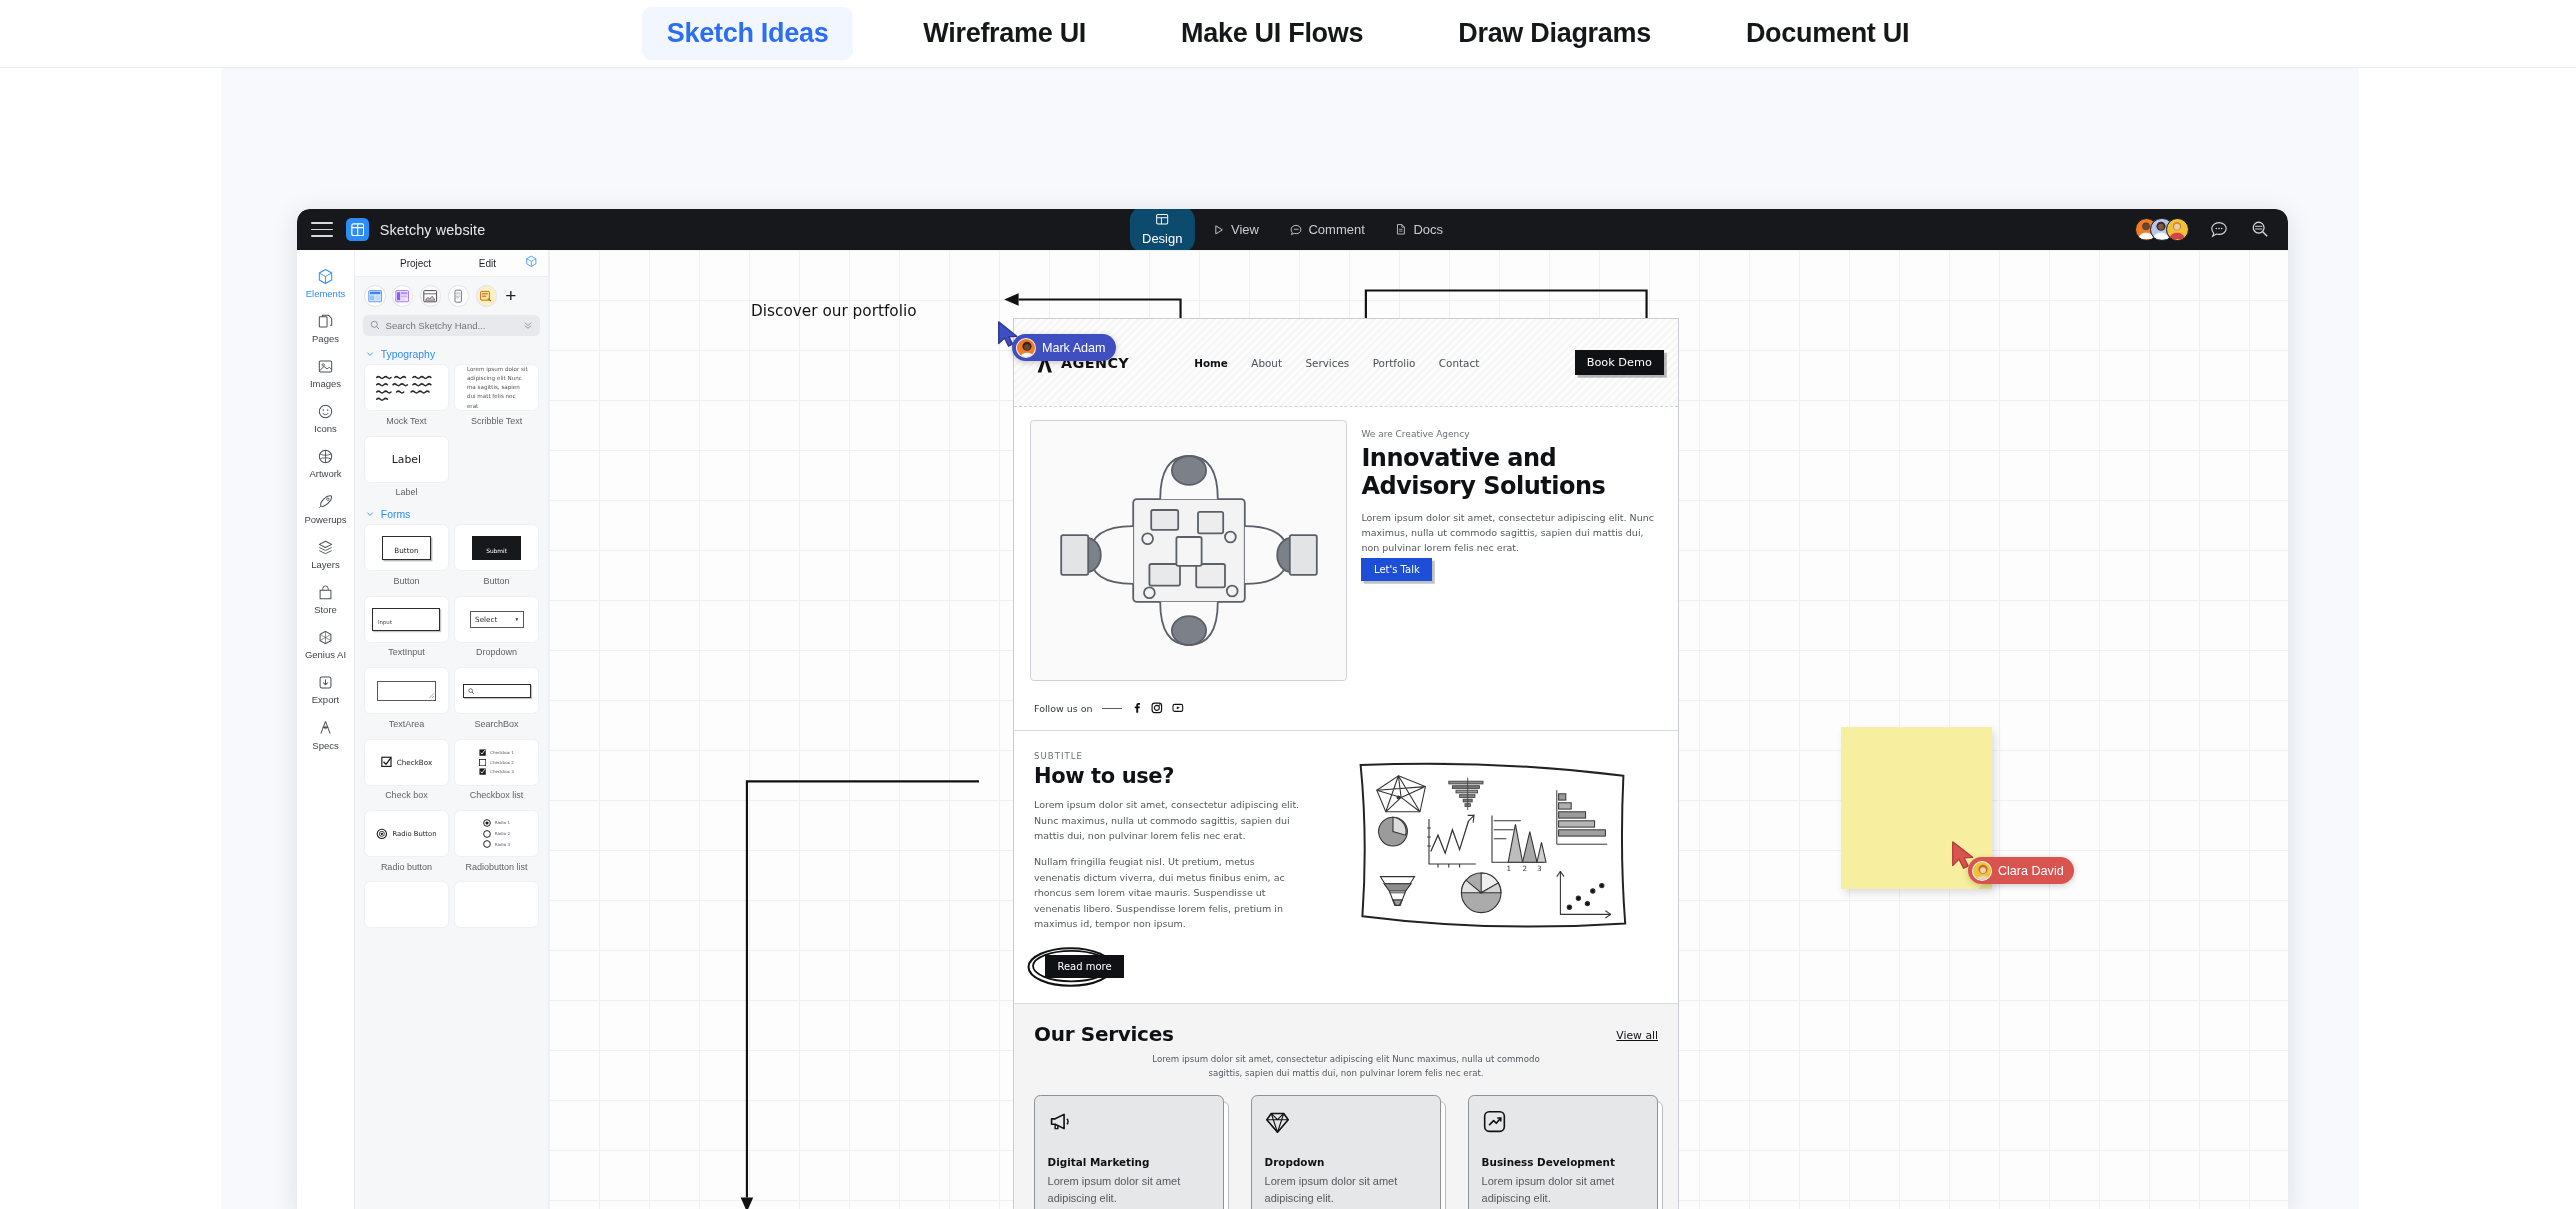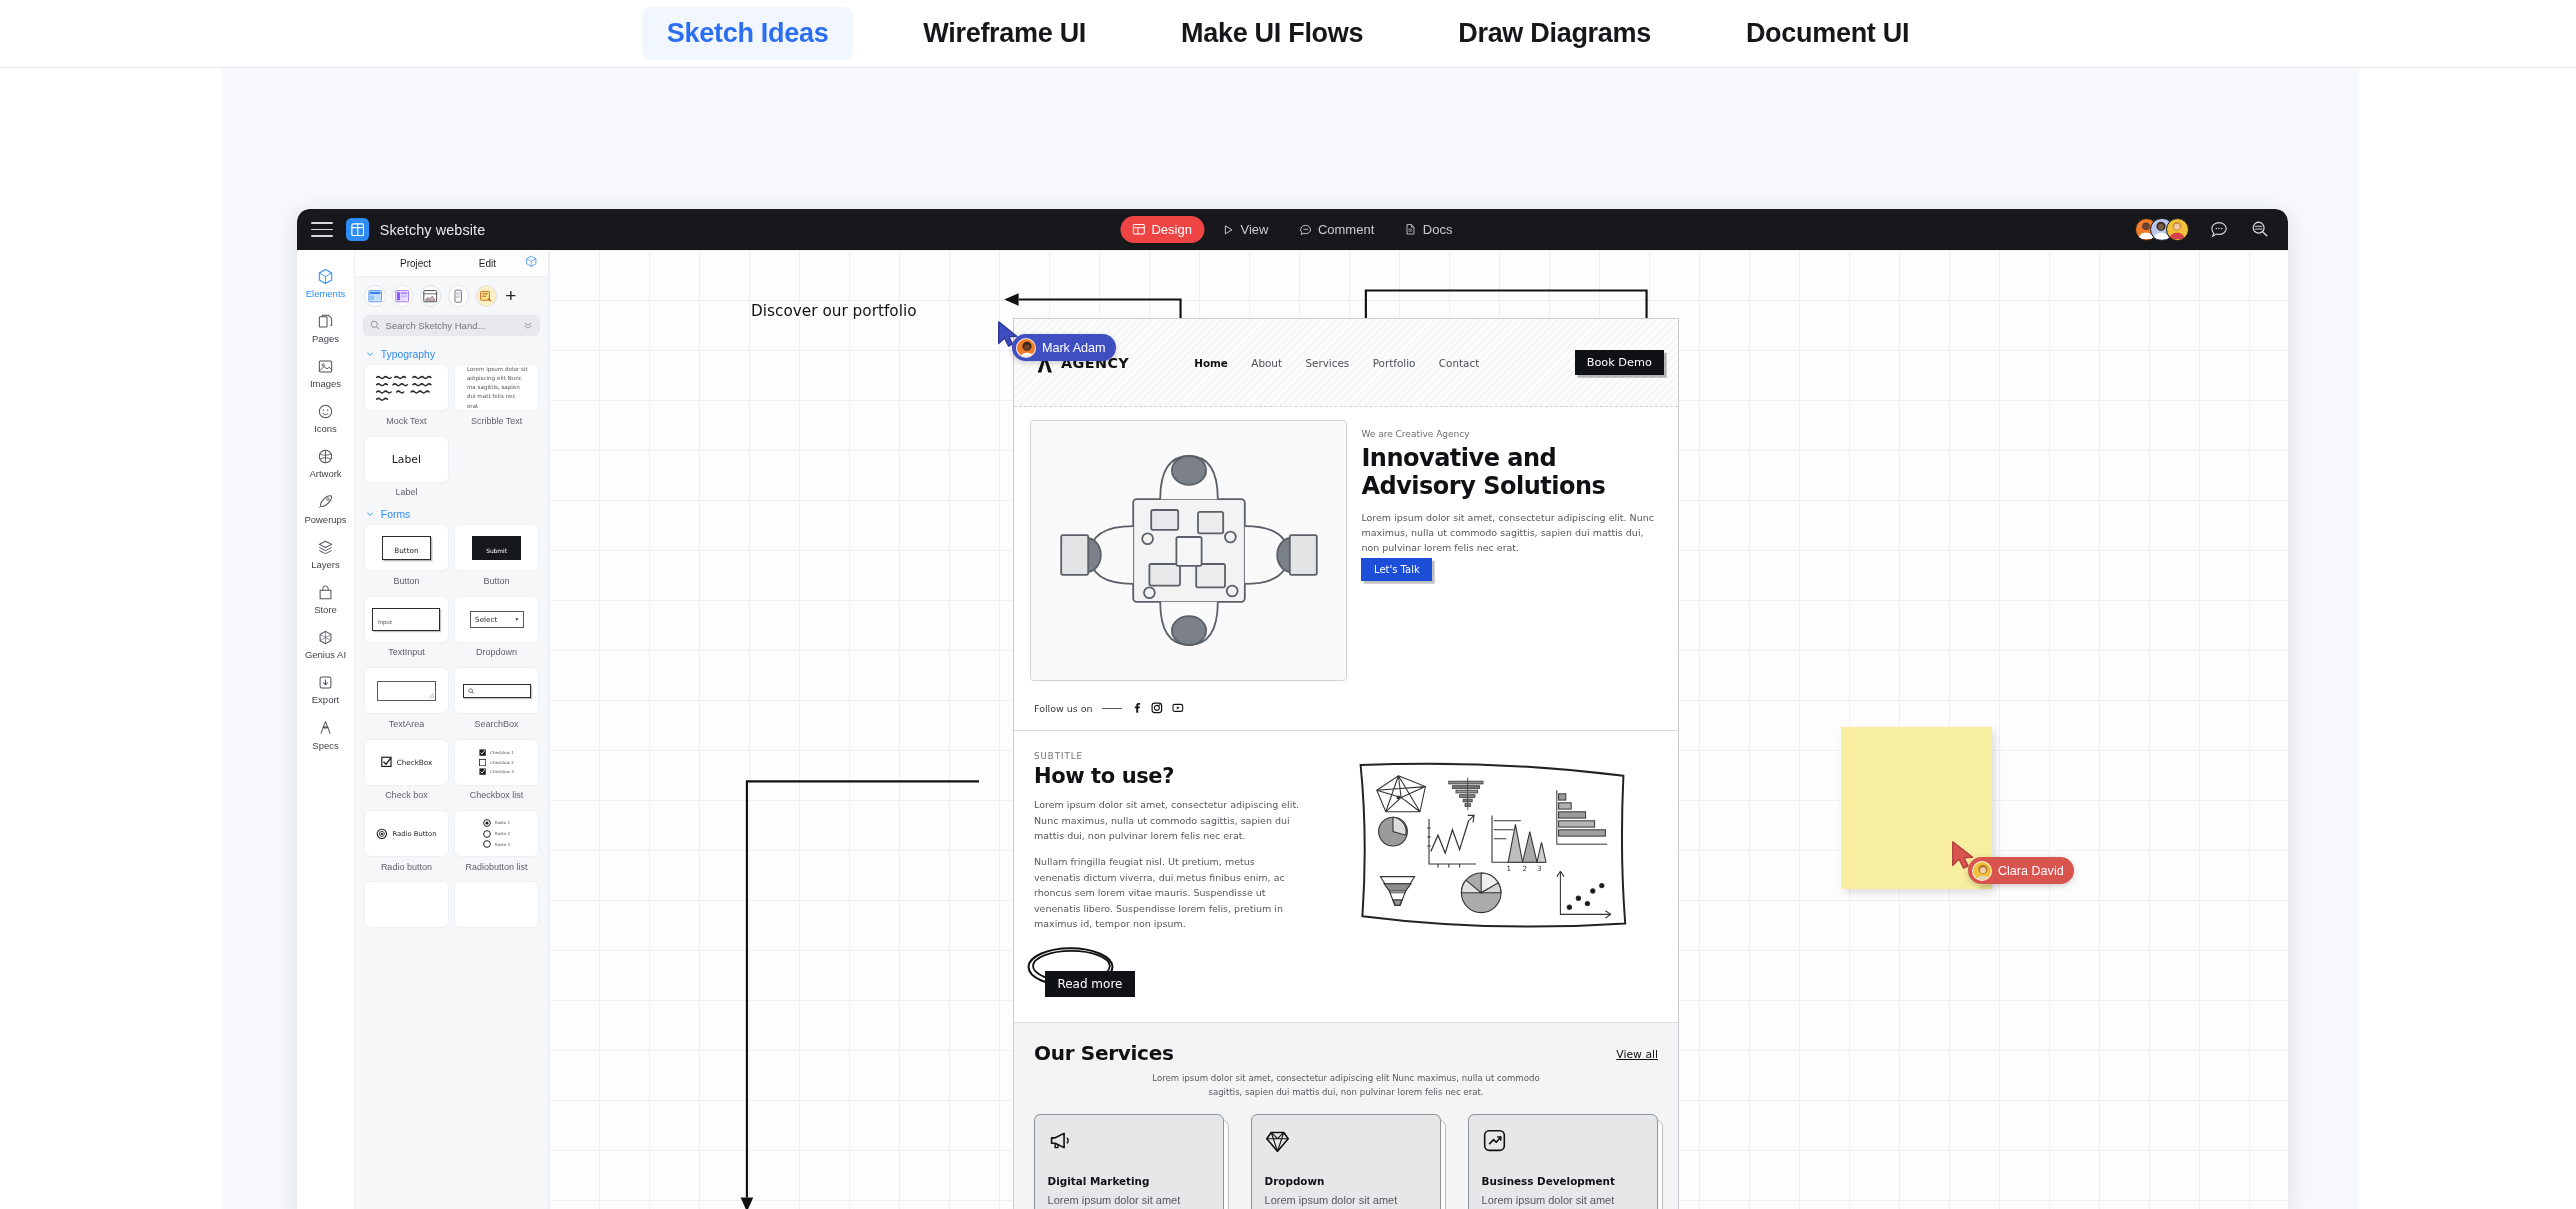--- a/index.html
+++ b/index.html
@@ -60,21 +60,21 @@
 
   .win-center {
     position:absolute; left:50%; transform: translateX(-50%);
     display:flex; align-items:center; gap: 5.4px;
   }
   .win-seg {
     display:flex; align-items:center; gap:6.3px;
     color:#c9ccd1; font-size:13px; padding: 6.3px 12.6px; border-radius: 14.4px;
     white-space: nowrap;
   }
-  .win-seg.active { background:#ef4444; color:#ffffff; }
+  .win-seg.active { background:#0c4a6e; color:#ffffff;flex-direction:column; }
   .win-seg svg { display:block; }
 
   .win-right {
     position:absolute; right: 16px; display:flex; align-items:center; gap: 18px;
   }
   .avatars { display:flex; }
   .avatars .av { width:23.4px; height:23.4px; border-radius:50%; border:1.8px solid #17181b; margin-left:-8px; overflow:hidden; position:relative;}
   .avatars .av:first-child { margin-left:0; }
   .icon-btn { width:23.4px; height:23.4px; color:#d5d7db; display:flex; align-items:center; justify-content:center; }
 
@@ -164,21 +164,21 @@
   .follow { display:flex; align-items:center; gap:9px; padding: 14.4px 20px 0; font-family:"DejaVu Sans", sans-serif; font-size:9.5px; color:#35383d;}
   .follow .dash { width: 20px; height:0.9px; background:#5a5d63; }
   .site-divider { margin: 16px 0 0; border-top:0.9px solid #d6d9dd; }
 
   .howto { display:flex; gap: 21.6px; padding: 20px 20px 0; }
   .howto-l { width: 270px; }
   .subtitle { font-family:"DejaVu Sans", sans-serif; font-size:8.6px; letter-spacing:1px; color:#6d7076; }
   .h2 { font-family:"DejaVu Sans", sans-serif; font-weight:700; font-size:21px; color:#101114; margin: 3.6px 0 9px; letter-spacing:-0.4px;}
   .howto-r { flex:1; display:flex; align-items:flex-start; justify-content:center; padding-top:5.4px; }
   .read-more-wrap { position:relative; margin: 23.4px 0 0 10.8px; display:inline-block;}
-  .read-more { background:#101114; color:#fff; font-family:"DejaVu Sans", sans-serif; font-size:12px; padding:6.3px 12.6px; position:relative; z-index:2;margin-top:16px;}
+  .read-more { background:#101114; color:#fff; font-family:"DejaVu Sans", sans-serif; font-size:10px; padding:6.3px 12.6px; position:relative; z-index:2;}
 
   .services { background:#f4f4f5; border-top:0.9px solid #d9dbdf; margin-top: 25px; padding: 18px 20px 12.6px; position:relative;}
   .svc-head { display:flex; align-items:flex-start; justify-content:space-between; }
   .h2b { font-family:"DejaVu Sans", sans-serif; font-weight:700; font-size:20px; color:#101114; letter-spacing:-0.3px;}
   .view-all { font-family:"DejaVu Sans", sans-serif; font-size:10.8px; color:#101114; text-decoration:underline; padding-top:7.2px;}
   .svc-sub { font-family:"DejaVu Sans", sans-serif; font-size:8.6px; color:#55585e; text-align:center; line-height:1.6; margin: 7.2px auto 14.4px; max-width: 423px;}
   .svc-cards { display:flex; gap: 27px; }
   .svc-card { position:relative; flex:1; }
   .svc-card .shadow { position:absolute; left:5.4px; top:5.4px; width:100%; height:100%; border:0.9px solid #b9bcc1; border-radius:6.3px; background:#fff;}
   .svc-card .face {

